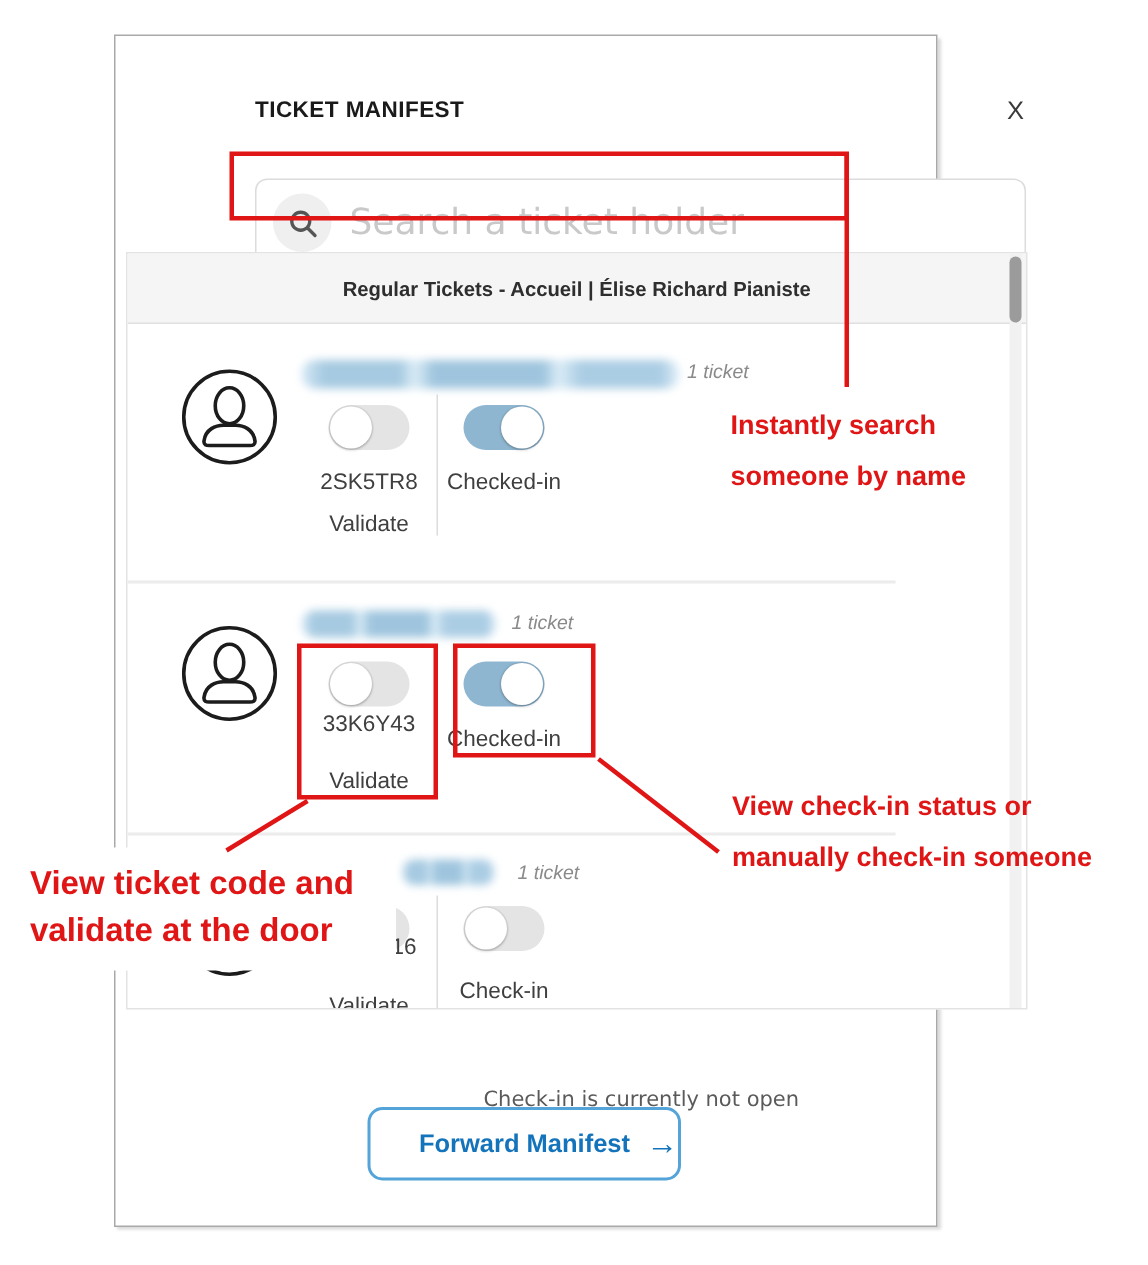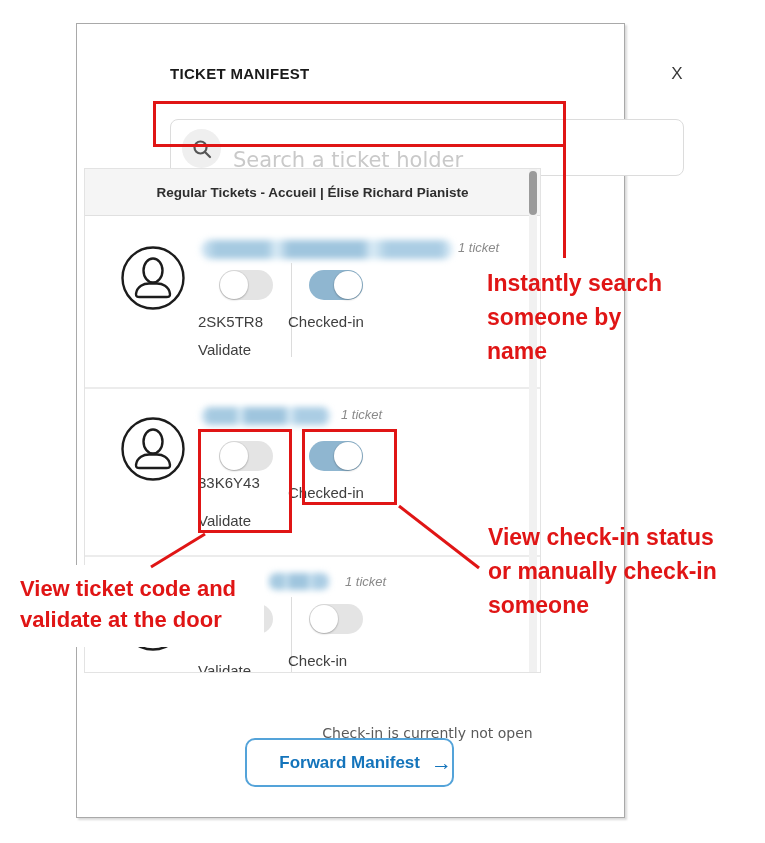--- a/index.html
+++ b/index.html
@@ -27,27 +27,27 @@
   .search-box {
     position:absolute; left:93px; top:95px; width:514px; height:57px;
     border:1px solid #dcdcdc; border-radius:8px; background:#fff;
   }
   .search-icon-circle {
     position:absolute; left:11px; top:9px; width:39px; height:39px;
     border-radius:50%; background:#efefef; display:flex; align-items:center; justify-content:center;
   }
   .search-input {
     position:absolute; left:62px; top:12px; width:430px; height:32px;
-    border:none; outline:none; font-size:21px; color:#c2410c;
-    font-family:"DejaVu Sans","Liberation Sans",sans-serif; background:transparent;margin-top:12px;
+    border:none; outline:none; font-size:24px; color:#c2410c;
+    font-family:"DejaVu Sans","Liberation Sans",sans-serif; background:transparent;
   }
   .search-input::placeholder { color:#c9c9c9; }
   
   .list {
-    position:absolute; left:84px; top:168px; width:457px; height:505px;
+    position:absolute; left:84px; top:168px; width:601px; height:505px;
     border:1px solid #e3e3e3; background:#fff; overflow:hidden;
   }
   .list-header {
     position:absolute; left:0; top:0; width:100%; height:47px;
     background:#f5f5f5; border-bottom:1px solid #e0e0e0;
     display:flex; align-items:center; justify-content:center;
     font-size:13.5px; font-weight:bold; color:#2e2e2e;
   }
   .scroll-track {
     position:absolute; top:0; right:3px; width:8px; height:503px; background:#f1f1f1;
@@ -70,41 +70,41 @@
   .toggle.off { background:#e4e4e4; }
   .toggle.on  { background:#8fb6d0; }
   .toggle .knob {
     position:absolute; top:1px; width:28px; height:28px; border-radius:50%; background:#fff;
     box-shadow:0 0 0 1px rgba(0,0,0,0.05), 0 1px 2px rgba(0,0,0,0.22);
   }
   .toggle.off .knob { left:1px; }
   .toggle.on  .knob { left:25px; }
   .col-divider { position:absolute; width:1px; background:#dcdcdc; }
   .col-label {
-    position:absolute; width:96px; font-size:15px; color:#3f3f3f;
+    position:absolute; width:96px; text-align:center; font-size:15px; color:#3f3f3f;
   }
   
   .footer-status {
     position:absolute; left:76px; top:701px; width:549px; text-align:center;
     font-family:"DejaVu Sans","Liberation Sans",sans-serif; font-size:14px; color:#5a5a5a;
   }
   .forward-btn {
     position:absolute; left:245px; top:738px; width:209px; height:49px;
     background:#fff; border:2px solid #54a3d9; border-radius:10px; cursor:pointer;
     display:flex; align-items:center; justify-content:flex-end; gap:11px;
     font-family:"Liberation Sans",sans-serif;
   }
   .forward-btn .label { font-size:17px; font-weight:bold; color:#1474bb; }
   .forward-btn .arrow { font-size:21px; font-weight:bold; color:#1474bb; line-height:1; }
   
   .anno-rect { position:absolute; border:3px solid #e01515; z-index:20; pointer-events:none; }
   .anno-svg { position:absolute; left:0; top:0; z-index:20; pointer-events:none; }
   .anno-text {
     position:absolute; z-index:21; color:#e01515; font-weight:bold;
-    font-size:23px; line-height:34px; pointer-events:none;
+    font-size:18px; line-height:34px; pointer-events:none;
   }
   .anno-white-box {
     position:absolute; left:18px; top:565px; width:246px; height:82px;
     background:#fff; z-index:15; padding:8px 0 0 2px;
     color:#e01515; font-weight:bold; font-size:22px; line-height:31px; pointer-events:none;
   }
 </style>
 </head>
 <body>
 

